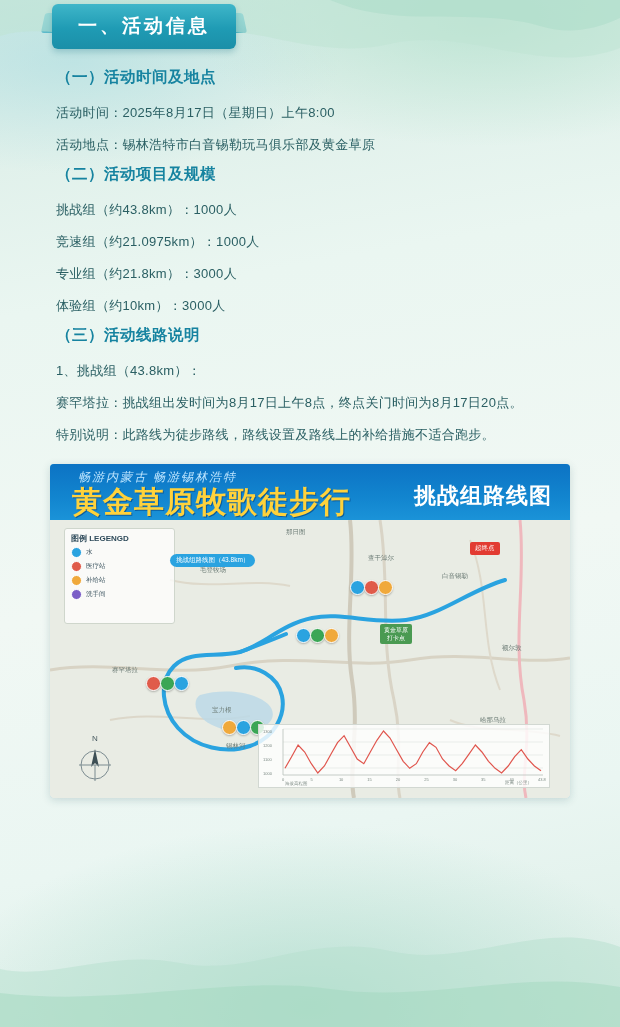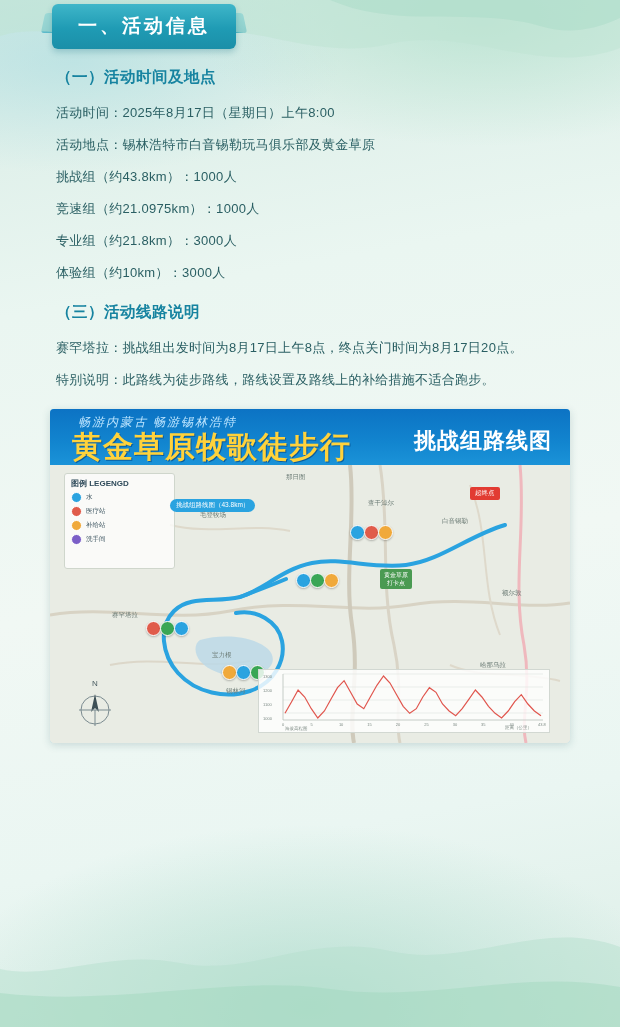--- a/index.html
+++ b/index.html
@@ -78,21 +78,21 @@
   .banner:after  { right: -9px; transform: skewX(12deg); }
 
   
   .content {
     margin: 18px 46px 0 46px;
   }
   h3.sub {
     font-size: 15.5px;
     font-weight: bold;
     color: #1683a0;
-    margin: 14px 0 10px 10px;
+    margin: 4px 0 10px 10px;
     letter-spacing: 0.5px;
   }
   p.line {
     font-size: 13px;
     line-height: 30px;
     color: #2a5f63;
     margin: 0 0 2px 10px;
     letter-spacing: 0.3px;
   }
   p.para {
@@ -266,26 +266,28 @@
   <div class="banner-wrap">
     <div class="banner">一、活动信息</div>
   </div>
 
   <div class="content">
 
     <h3 class="sub">（一）活动时间及地点</h3>
     <p class="line">活动时间：2025年8月17日（星期日）上午8:00</p>
     <p class="line">活动地点：锡林浩特市白音锡勒玩马俱乐部及黄金草原</p>
 
+    <h3 class="sub">（二）活动项目及规模</h3>
     <p class="line">挑战组（约43.8km）：1000人</p>
     <p class="line">竞速组（约21.0975km）：1000人</p>
     <p class="line">专业组（约21.8km）：3000人</p>
     <p class="line">体验组（约10km）：3000人</p>
 
     <h3 class="sub">（三）活动线路说明</h3>
+    <p class="line">1、挑战组（43.8km）：</p>
     <p class="para">赛罕塔拉：挑战组出发时间为8月17日上午8点，终点关门时间为8月17日20点。</p>
     <p class="para">特别说明：此路线为徒步路线，路线设置及路线上的补给措施不适合跑步。</p>
 
     <div class="map-card">
       <div class="map-header">
         <div class="cursive">畅游内蒙古 畅游锡林浩特</div>
         <div class="title-main">黄金草原牧歌徒步行</div>
         <div class="title-right">挑战组路线图</div>
       </div>
 

